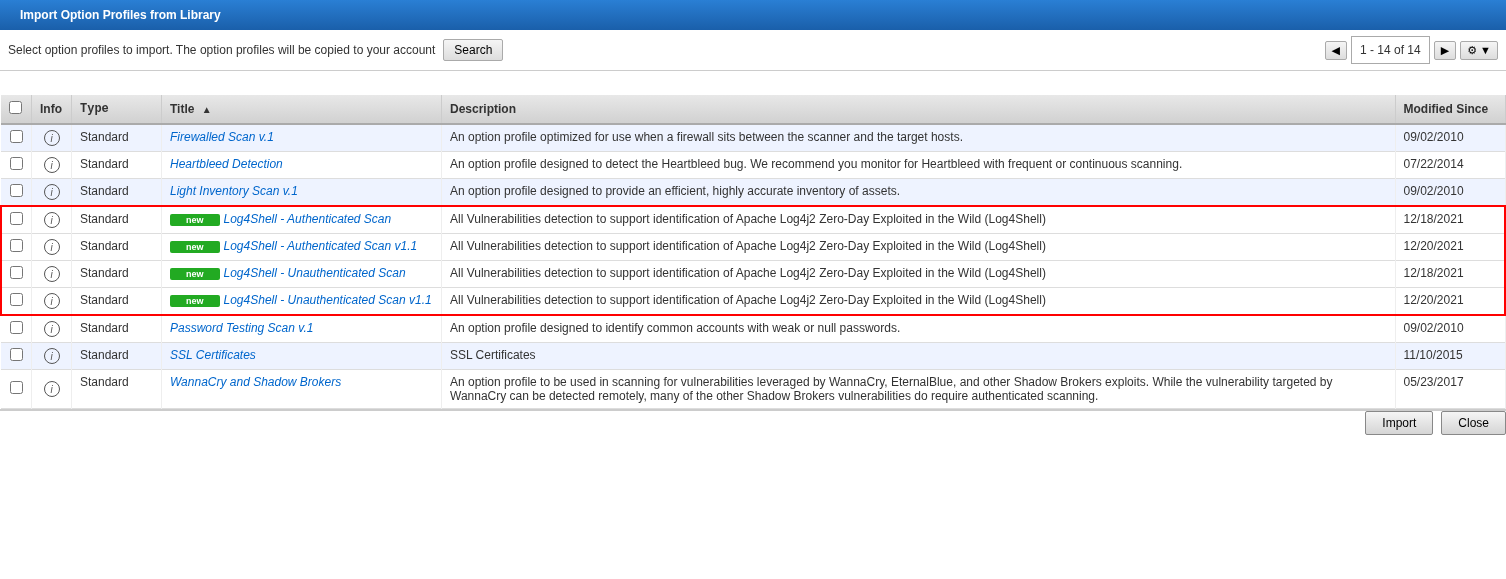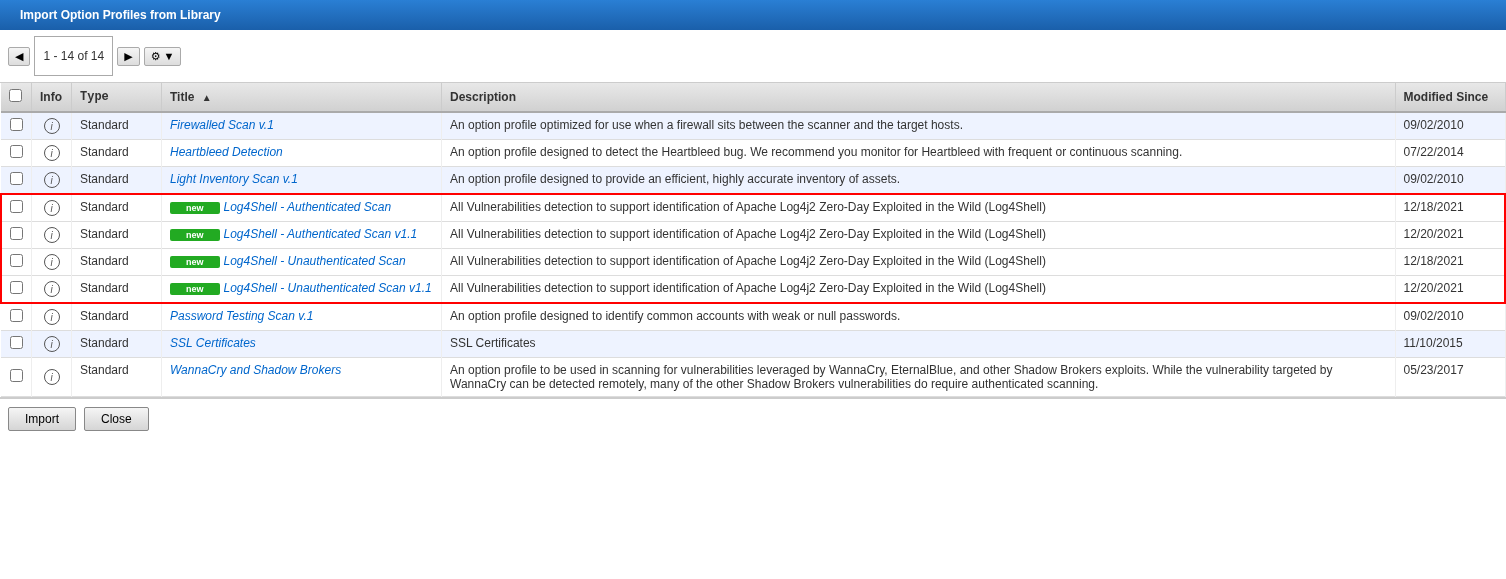--- a/index.html
+++ b/index.html
@@ -53,21 +53,21 @@
     .nav-btn {
       padding: 2px 6px;
       font-size: 11px;
       border: 1px solid #aaa;
       background: linear-gradient(to bottom, #f5f5f5, #ddd);
       cursor: pointer;
       border-radius: 2px;
     }
 
     .page-info {
-      padding: 12px 8px;
+      padding: 6px 8px;
       border: 1px solid #aaa;
       background: #fff;
       font-size: 12px;
     }
 
     .gear-btn {
       padding: 2px 6px;
       font-size: 11px;
       border: 1px solid #aaa;
       background: linear-gradient(to bottom, #f5f5f5, #ddd);
@@ -77,20 +77,21 @@
 
     .table-container {
       overflow-y: auto;
       max-height: 450px;
       border-bottom: 1px solid #ccc;
     }
 
     table {
       width: 100%;
       border-collapse: collapse;
+      margin-top: 24px;
     }
 
     thead tr {
       background: linear-gradient(to bottom, #e8e8e8, #d0d0d0);
     }
 
     thead th {
       padding: 6px 8px;
       text-align: left;
       font-weight: bold;
@@ -171,24 +172,24 @@
       vertical-align: middle;
     }
 
     .sort-arrow {
       margin-left: 4px;
       font-size: 10px;
     }
 
     .footer {
       display: flex;
-      justify-content: flex-start;
+      justify-content: flex-end;
       align-items: center;
       gap: 8px;
-      padding: 8px;
+      padding: 0;
       background: #fff;
       border-top: 1px solid #ccc;
     }
 
     .footer-btn {
       padding: 4px 16px;
       font-size: 12px;
       border: 1px solid #888;
       background: linear-gradient(to bottom, #f5f5f5, #d5d5d5);
       cursor: pointer;
@@ -198,20 +199,24 @@
 </head>
 <body>
 
 <div>
   <div class="title-bar">
     <span>Import Option Profiles from Library</span>
   </div>
 </div>
 
 <div class="toolbar">
+  <div class="toolbar-left">
+    <span class="toolbar-text">Select option profiles to import. The option profiles will be copied to your account</span>
+    <button class="search-btn">Search</button>
+  </div>
   <div class="toolbar-right">
     <button class="nav-btn">◀</button>
     <span class="page-info">1 - 14 of 14</span>
     <button class="nav-btn">▶</button>
     <button class="gear-btn">⚙ ▼</button>
   </div>
 </div>
 
 <div class="table-container">
   <table>

